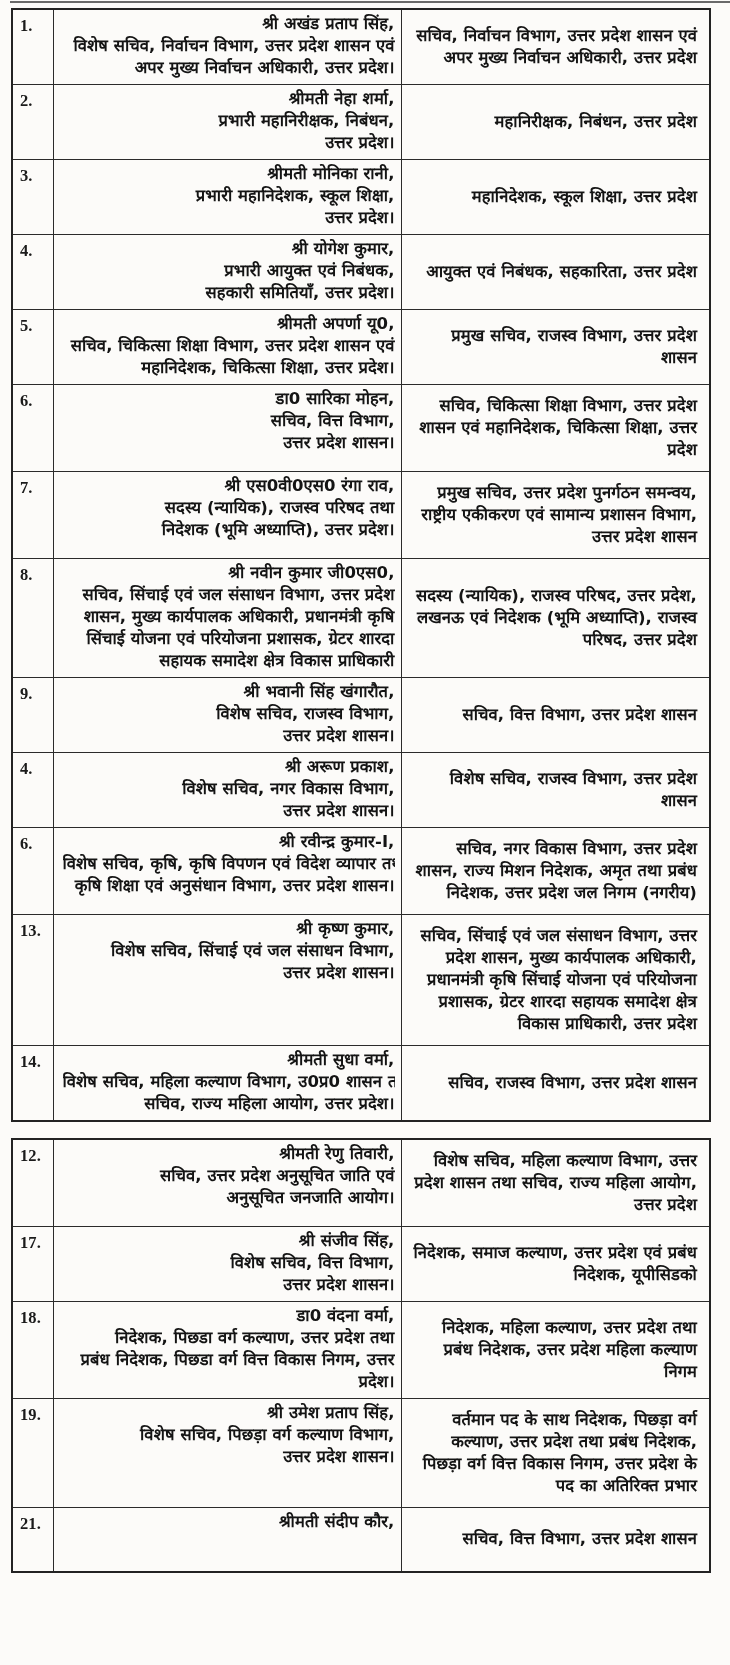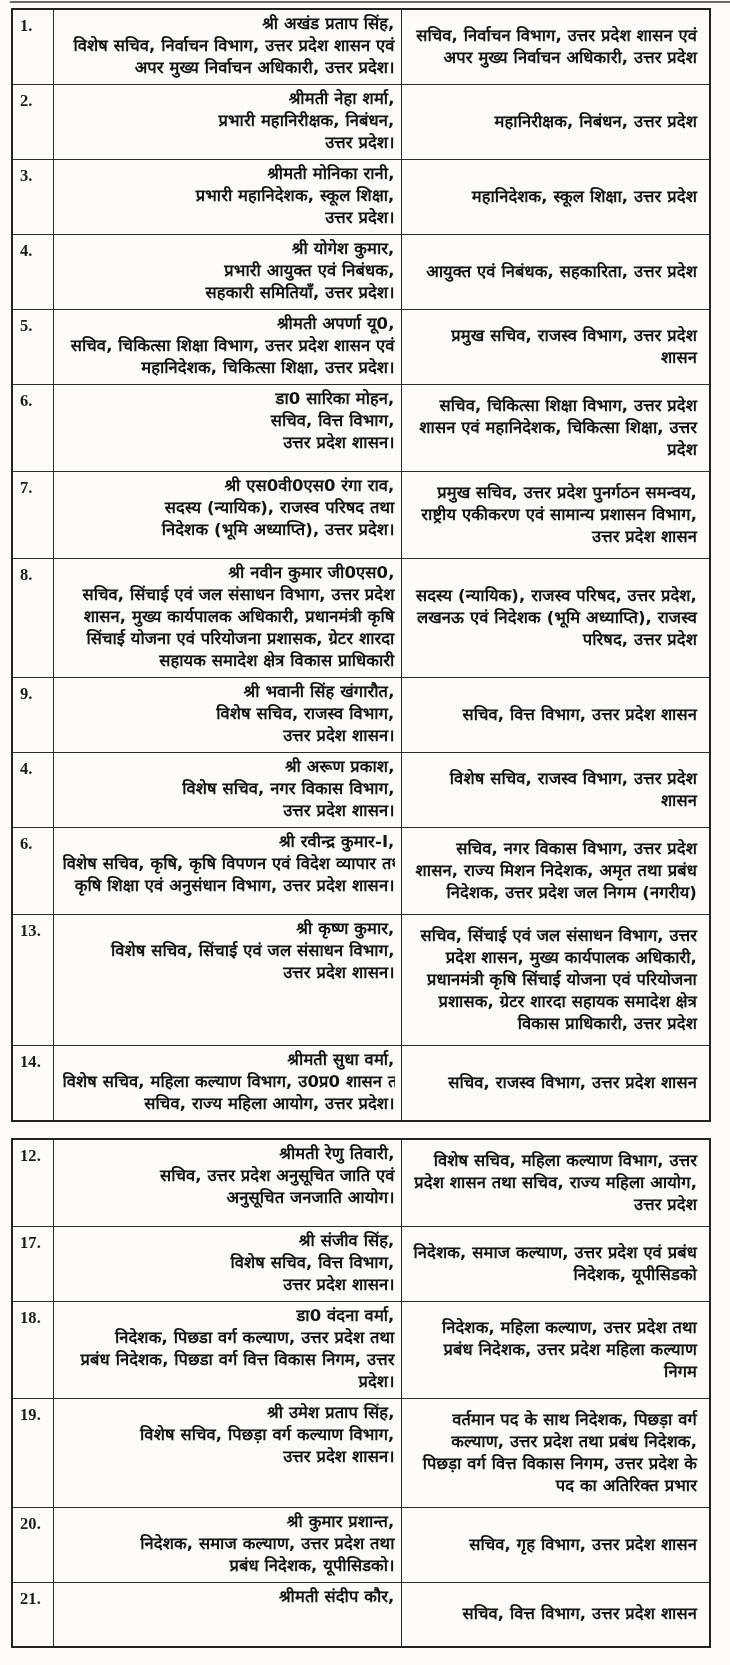--- a/index.html
+++ b/index.html
@@ -242,29 +242,20 @@
         <tr>
           <td class="sno">19.</td>
           <td class="from">
             <div class="line">श्री उमेश प्रताप सिंह,</div>
             <div class="line">विशेष सचिव, पिछड़ा वर्ग कल्याण विभाग,</div>
             <div class="line">उत्तर प्रदेश शासन।</div>
           </td>
           <td class="to">वर्तमान पद के साथ निदेशक, पिछड़ा वर्ग कल्याण, उत्तर प्रदेश तथा प्रबंध निदेशक, पिछड़ा वर्ग वित्त विकास निगम, उत्तर प्रदेश के पद का अतिरिक्त प्रभार</td>
         </tr>
         <tr>
-          <td class="sno">20.</td>
-          <td class="from">
-            <div class="line">श्री कुमार प्रशान्त,</div>
-            <div class="line">निदेशक, समाज कल्याण, उत्तर प्रदेश तथा</div>
-            <div class="line">प्रबंध निदेशक, यूपीसिडको।</div>
-          </td>
-          <td class="to">सचिव, गृह विभाग, उत्तर प्रदेश शासन</td>
-        </tr>
-        <tr>
           <td class="sno">21.</td>
           <td class="from">
             <div class="line">श्रीमती संदीप कौर,</div>
           </td>
           <td class="to">सचिव, वित्त विभाग, उत्तर प्रदेश शासन</td>
         </tr>
       </tbody>
   </table>
 </div>
 

